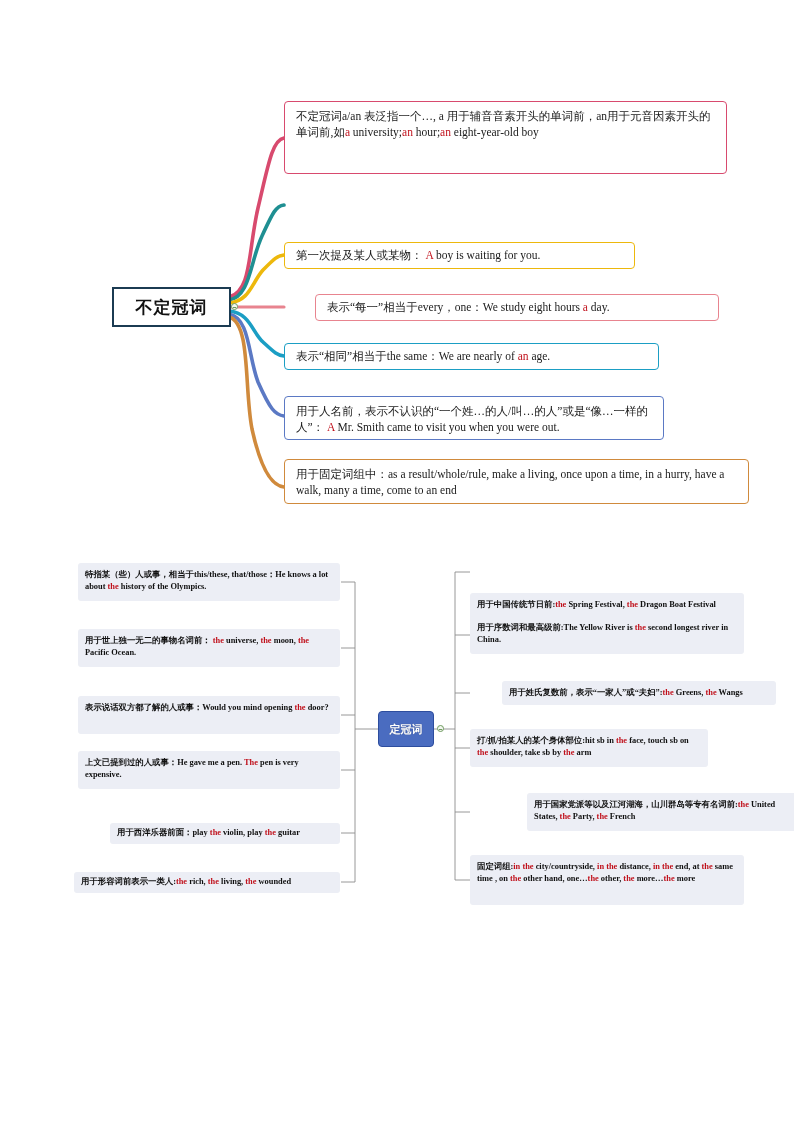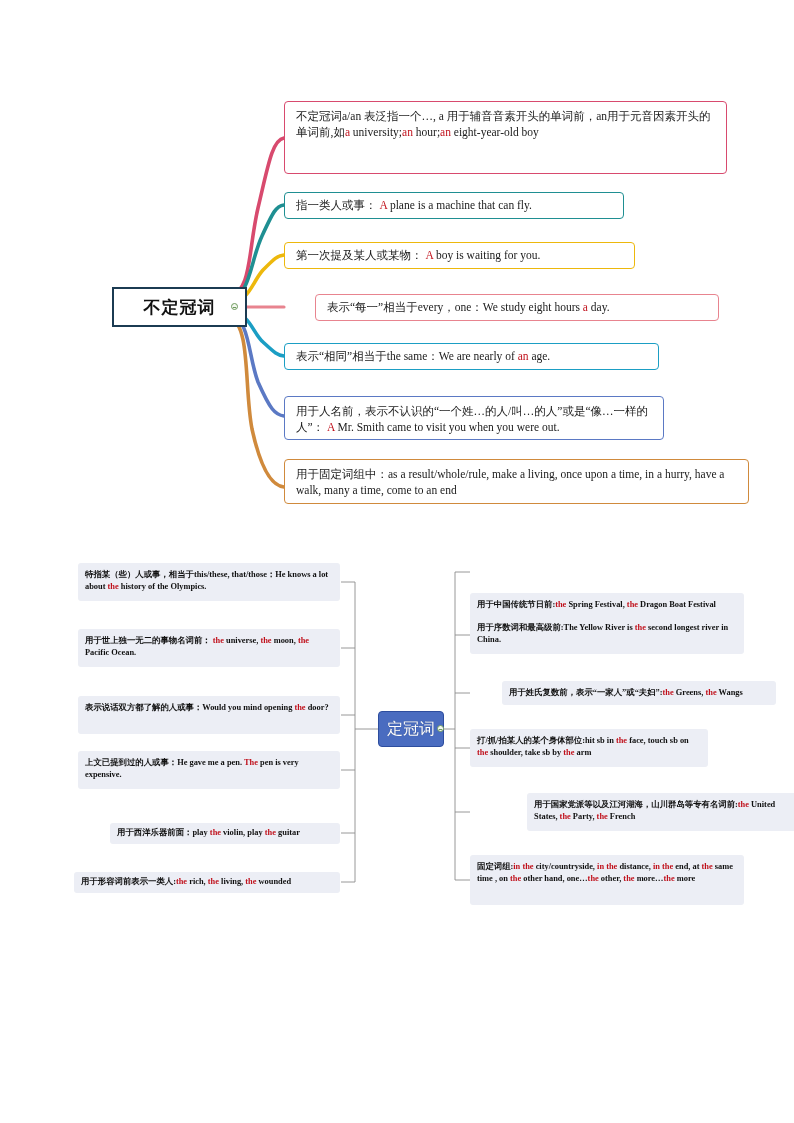--- a/index.html
+++ b/index.html
@@ -29,21 +29,21 @@
     width: 794px;
     height: 1123px;
     pointer-events: none;
   }
 
   
   .upper-root {
     position: absolute;
     left: 112px;
     top: 287px;
-    width: 135px;
+    width: 119px;
     height: 40px;
     border: 2.5px solid #1b3b52;
     background: #ffffff;
     display: flex;
     align-items: center;
     justify-content: center;
     font-family: "DejaVu Sans", "Liberation Sans", sans-serif;
     font-weight: bold;
     font-size: 17px;
     color: #111111;
@@ -60,31 +60,31 @@
     line-height: 1.42;
     color: #1a1a1a;
   }
   .hl { color: #c0101b; }
 
   
   .lower-root {
     position: absolute;
     left: 378px;
     top: 711px;
-    width: 66px;
+    width: 56px;
     height: 36px;
     background: #4a6cc0;
     border: 1px solid #2d4d9e;
     border-radius: 4px;
     display: flex;
     align-items: center;
     justify-content: center;
     font-family: "DejaVu Sans", "Liberation Sans", sans-serif;
-    font-weight: normal;
-    font-size: 16px;
+    font-weight: bold;
+    font-size: 11px;
     color: #ffffff;
     box-sizing: border-box;
     text-shadow: 0 0 1px rgba(0,0,0,.35);
   }
   .lower-node {
     position: absolute;
     box-sizing: border-box;
     background: #eceef5;
     border-radius: 3px;
     padding: 6px 7px;
@@ -153,23 +153,20 @@
     </g>
   </svg>
 
   <div class="upper-root">
     <span>不定冠词</span>
   </div>
   <div class="collapse-dot" style="left:231px; top:303px;"></div>
 
   <div class="upper-node" id="ub0" style="left:284px; top:101px; width:443px; height:73px; border:1.6px solid #d84a6e;"><span><span>不定冠词a/an 表泛指一个…, a 用于辅音音素开头的单词前，an用于元音因素开头的单词前,如</span><span class="hl">a</span><span> university;</span><span class="hl">an</span><span> hour;</span><span class="hl">an</span><span> eight-year-old boy</span></span></div>
 
-  <div class="upper-node" id="ub1" style="left:284px; top:192px; width:340px; height:27px; border:1.6px solid #1f8f92; display:flex; align-items:center;">
-      <span><span>指一类人或事：</span><span class="hl"> A</span><span> plane is a machine that can fly.</span></span>
-    </div>
 
   <div class="upper-node" id="ub2" style="left:284px; top:242px; width:351px; height:27px; border:1.6px solid #edb80c; display:flex; align-items:center;">
       <span><span>第一次提及某人或某物：</span><span class="hl"> A</span><span> boy is waiting for you.</span></span>
     </div>
 
   <div class="upper-node" id="ub3" style="left:284px; top:294px; width:404px; height:27px; border:1.6px solid #e8848f; display:flex; align-items:center;margin-left:31px;">
       <span><span>表示“每一”相当于every，one：We study eight hours </span><span class="hl">a</span><span> day.</span></span>
     </div>
 
   <div class="upper-node" id="ub4" style="left:284px; top:343px; width:375px; height:27px; border:1.6px solid #1b9ec4; display:flex; align-items:center;">

